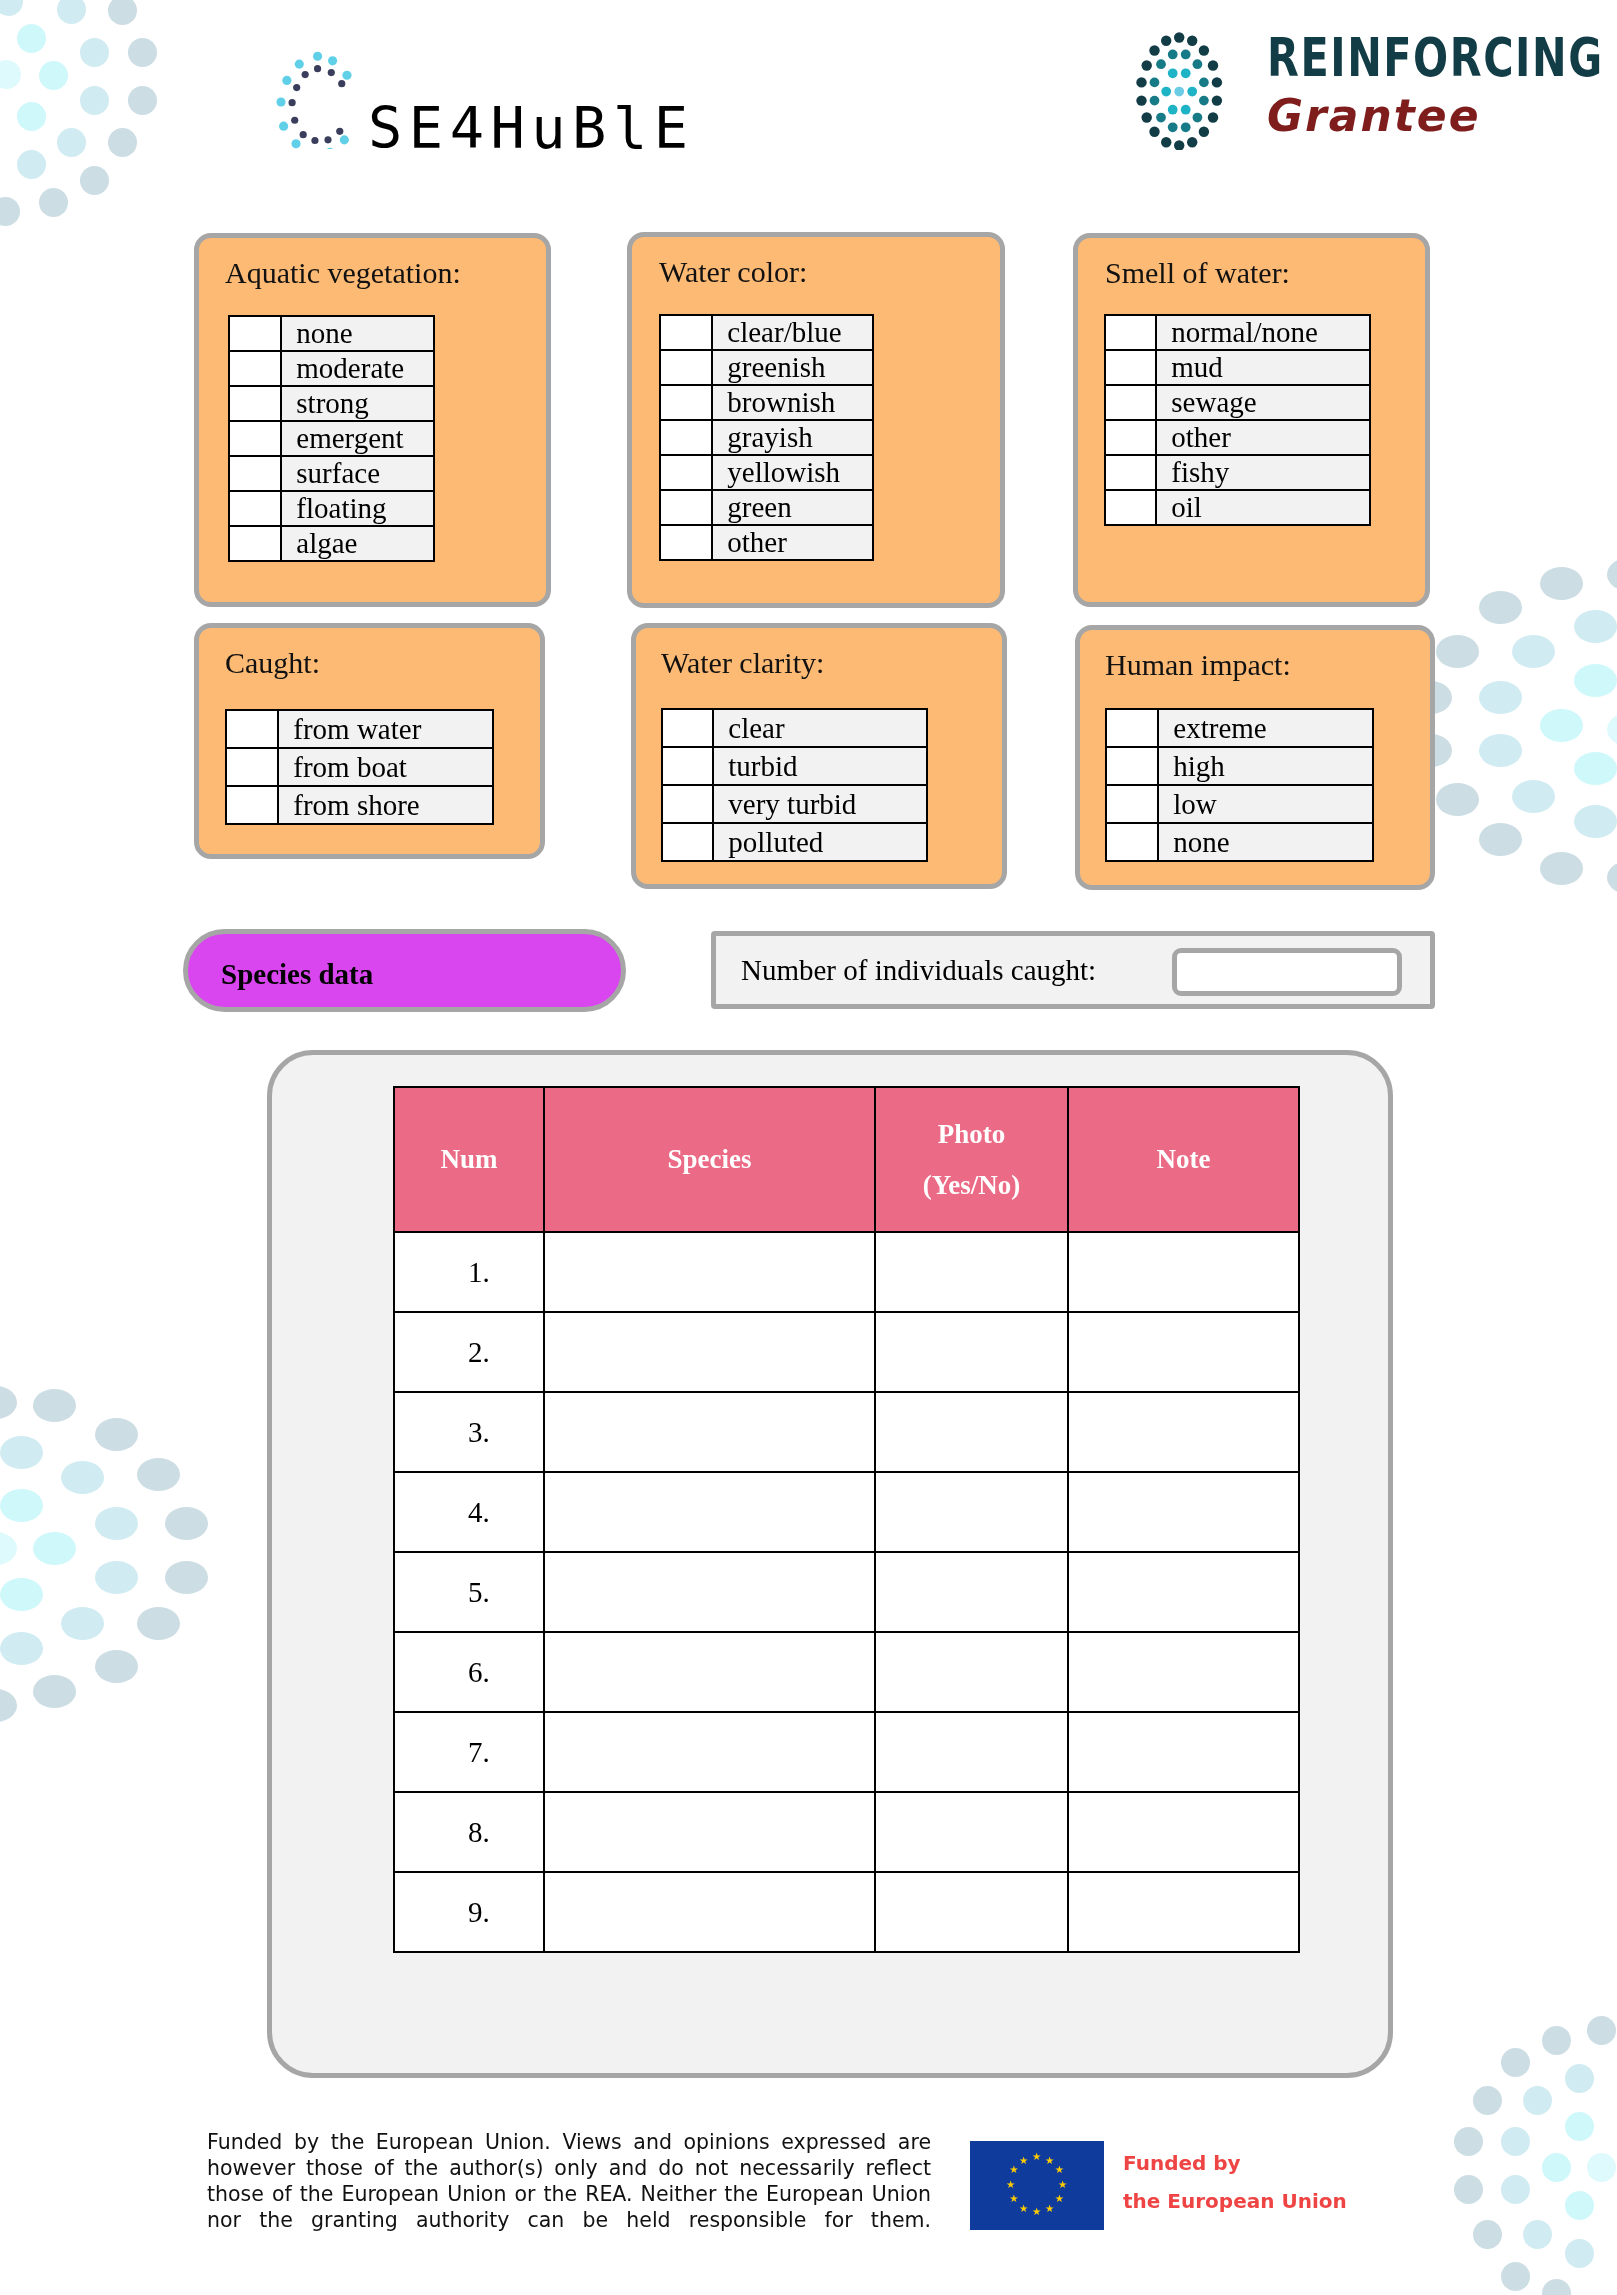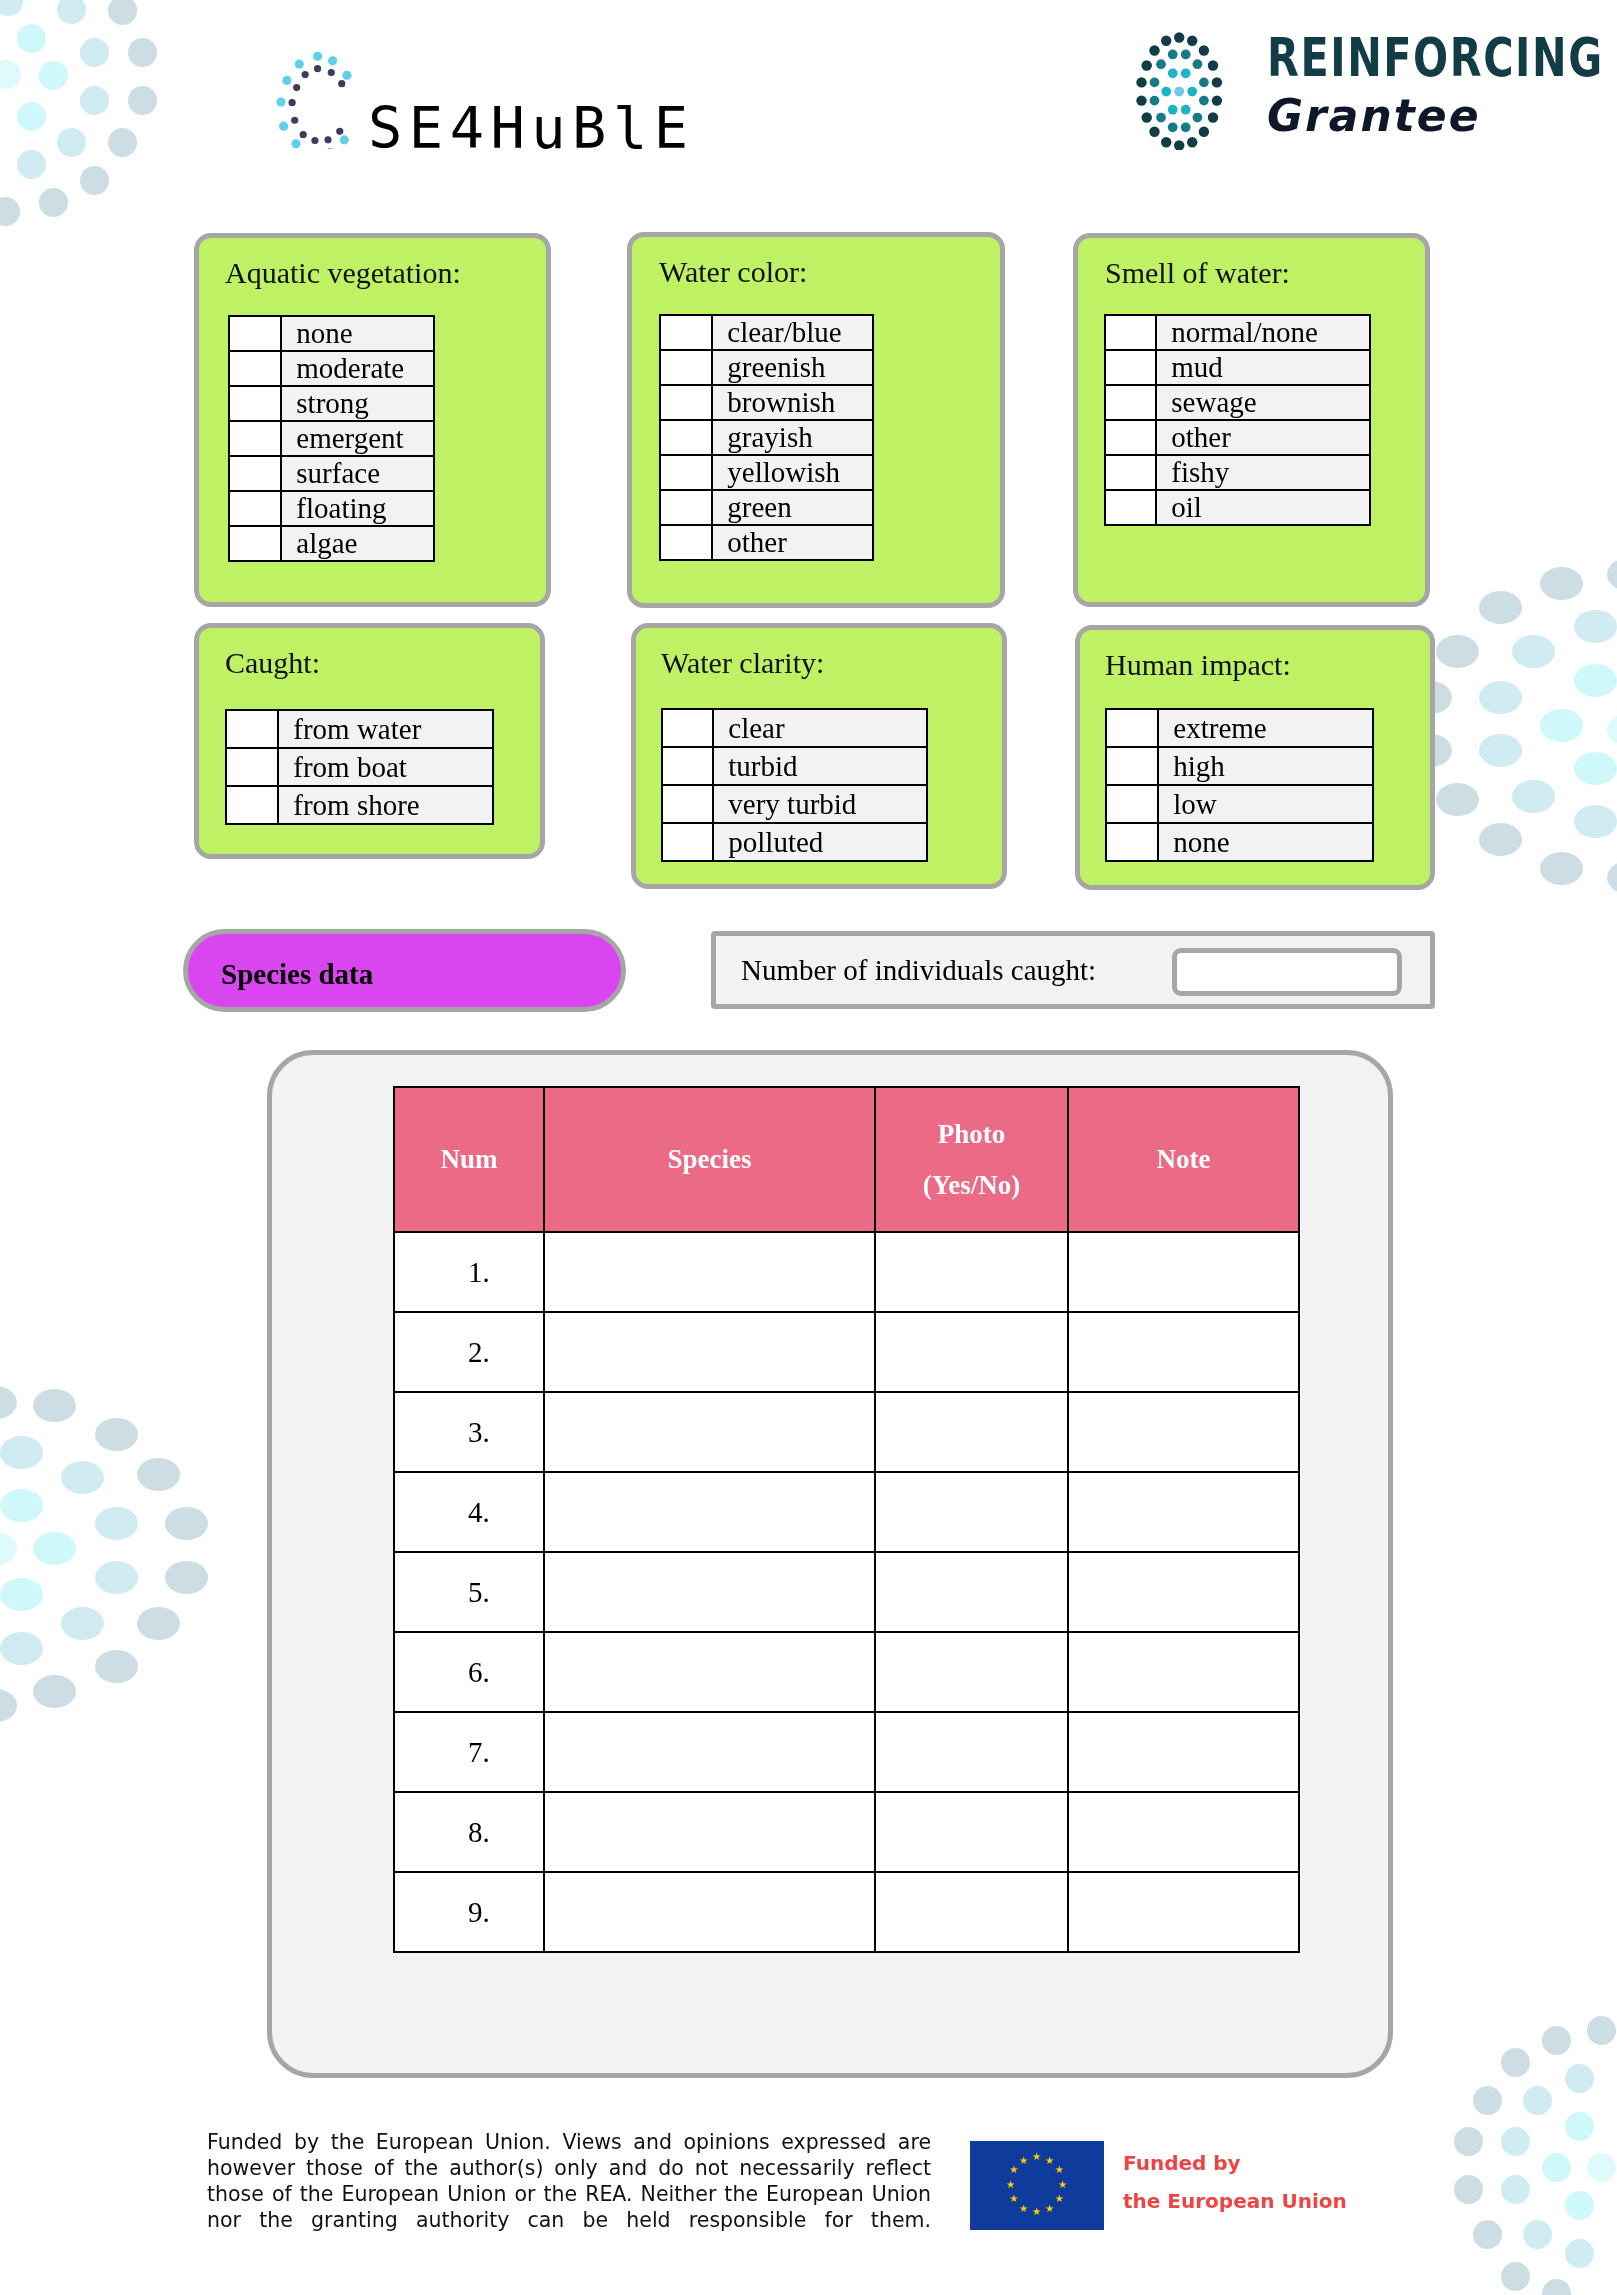--- a/index.html
+++ b/index.html
@@ -25,27 +25,27 @@
     .logo-rg { left: 1122px; top: 19.6px; width: 456px; height: 130px; }
     .logo-rg .sun { position: absolute; left: 0; top: 0; width: 130px; height: 130px; }
     .logo-rg .top {
       position: absolute; left: 145px; top: 7.8px;
       font-family: "DejaVu Sans", "Liberation Sans", sans-serif; font-weight: bold;
       font-size: 53px; letter-spacing: 2px; color: #123c46; transform: scaleX(0.78); transform-origin: left;
     }
     .logo-rg .bottom {
       position: absolute; left: 145px; top: 70px;
       font-family: "DejaVu Sans", "Liberation Sans", sans-serif; font-weight: bold; font-style: italic;
-      font-size: 44px; letter-spacing: 2px; color: #0f172a;
+      font-size: 44px; letter-spacing: 2px; color: #7f1d1d;
     }
 
     
     .opt-box {
       position: absolute; box-sizing: border-box;
-      background: #bef264; border: 5.2px solid #a6a6a6; border-radius: 17px;
+      background: #fdba74; border: 5.2px solid #a6a6a6; border-radius: 17px;
     }
     .opt-title {
       position: absolute; left: 26px; top: 18px;
       font-size: 30px; color: #111;
     }
     .opt-table {
       position: absolute; border-collapse: collapse;
     }
     .opt-table td {
       border: 2px solid #000; height: 34px; padding: 0; box-sizing: border-box;

